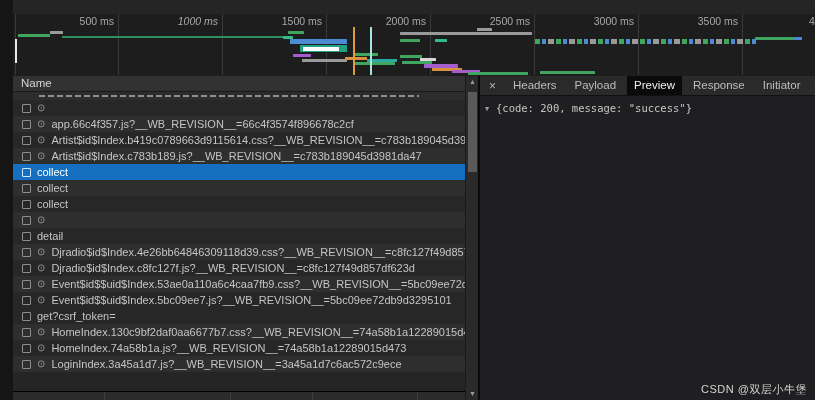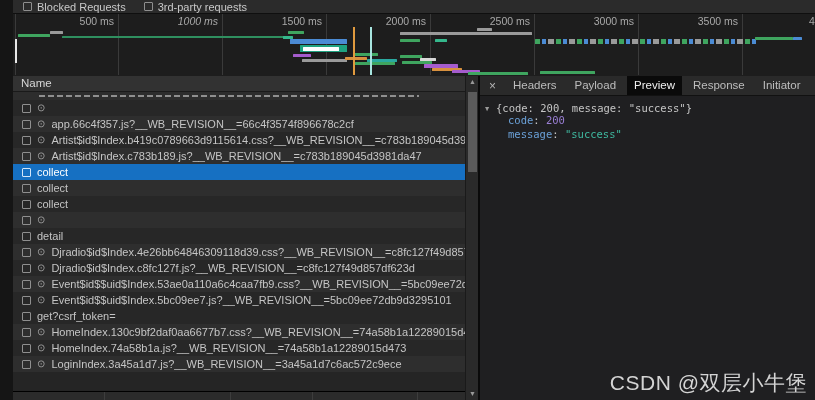--- a/index.html
+++ b/index.html
@@ -101,40 +101,30 @@
     padding:6px 0 0 0;
   }
   .json-line { padding-left:28px; margin-bottom:2px; }
   .json-summary { padding-left:16px; position:relative; color:#c5c5c5; }
   .json-summary .expander { position:absolute; left:5px; top:1px; font-size:7px; color:#9a9a9a; }
   .jkey { color:var(--json-key,#6ba1d8); }
   .jnum { color:var(--json-number,#9a7fd5); }
   .jstr { color:var(--json-string,#3fb9a0); }
 
   .watermark {
-    position:absolute; right:8px; bottom:3px; font-size:21px; color:#d4d4d4; letter-spacing:0.5px;
+    position:absolute; right:8px; bottom:3px; font-size:11px; color:#d4d4d4; letter-spacing:0.5px;
   }
 </style>
 </head>
 <body>
 
 <div class="screen">
 
   <div class="left-strip"></div>
 
-  <div class="topbar">
-    <span class="cbx-group">
-      <span class="cbx"></span>
-      <span>Blocked Requests</span>
-    </span>
-    <span class="cbx-group">
-      <span class="cbx"></span>
-      <span>3rd-party requests</span>
-    </span>
-  </div>
 
   <div class="overview">
     <div class="tick-left-edge"></div>
     <div>
         <div class="tick" style="left: 2px; width: 104px;">500 ms</div>
         <div class="tick" style="left: 106px; width: 104px; font-style: italic;">1000 ms</div>
         <div class="tick" style="left: 210px; width: 104px;">1500 ms</div>
         <div class="tick" style="left: 314px; width: 104px;">2000 ms</div>
         <div class="tick" style="left: 418px; width: 104px;">2500 ms</div>
         <div class="tick" style="left: 522px; width: 104px;">3000 ms</div>
@@ -293,22 +283,18 @@
           <span class="tab">Response</span>
           <span class="tab">Initiator</span>
           <span class="tab">Timing</span>
         </span>
     </div>
     <div class="details-content">
       <div class="json-summary">
         <span class="expander">▼</span>
         <span>{code: 200, message: "success"}</span>
       </div>
-      <div>
-          <div class="json-line"><span class="jkey">code</span>: <span class="jnum">200</span></div>
-          <div class="json-line"><span class="jkey">message</span>: <span class="jstr">"success"</span></div>
-        </div>
     </div>
   </div>
 
   <div class="watermark">CSDN @双层小牛堡</div>
 
 </div>
 
 </body></html>

